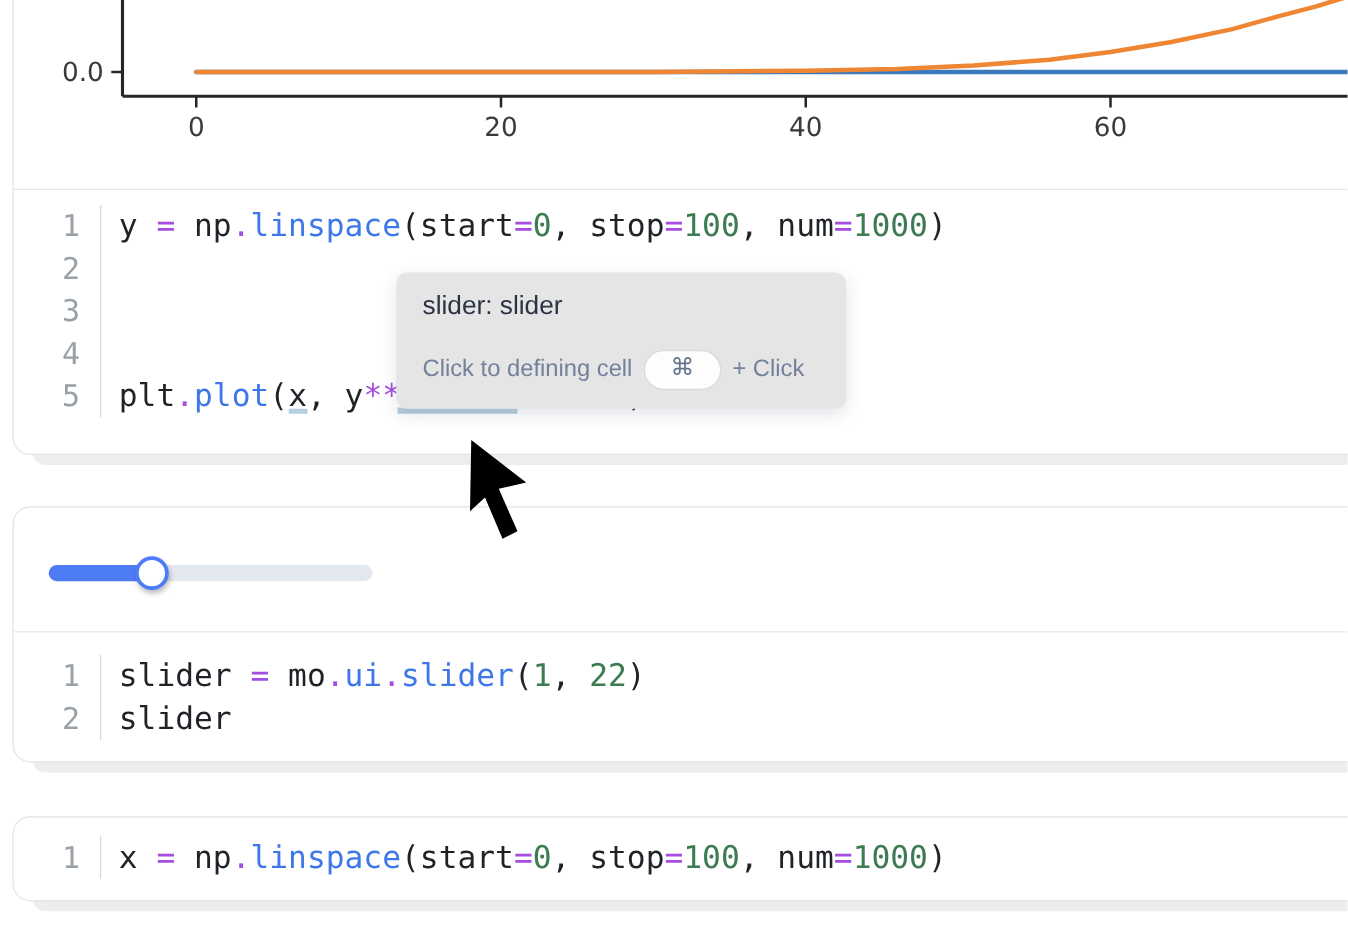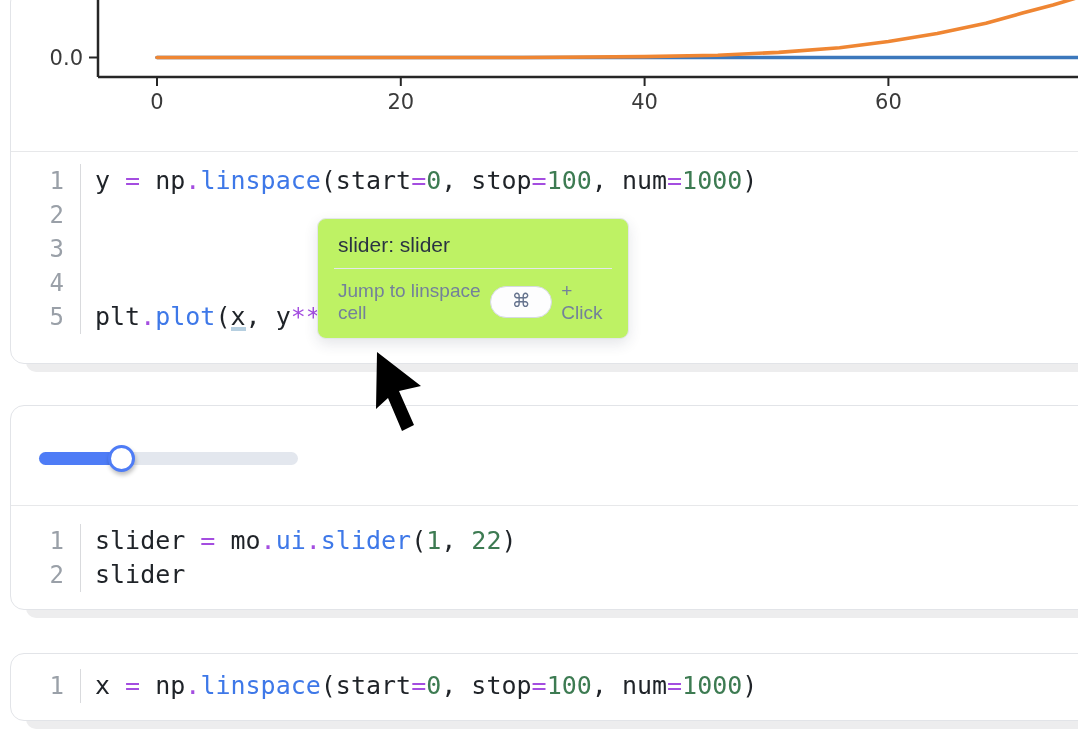--- a/index.html
+++ b/index.html
@@ -46,22 +46,22 @@
     position:absolute;left:0;top:0;height:13px;border-radius:7px;
   }
   .slider-thumb{
     position:absolute;width:27px;height:27px;border-radius:50%;
     background:#fff;box-sizing:border-box;
     box-shadow:1px 3px 4px rgba(0,0,0,0.25);
   }
 
   
   .tooltip{
-    position:absolute;left:317px;top:218px;width:312px;
-    background:#bef264;border:1px solid #e3e6ea;border-radius:9px;
+    position:absolute;left:317px;top:218px;width:360px;
+    background:#e5e5e5;border:1px solid #e3e6ea;border-radius:9px;
     box-shadow:0 5px 14px rgba(40,50,70,0.12);z-index:30;box-sizing:border-box;
   }
   .tooltip-title{
     padding:14px 20px 11px 20px;font-size:21px;color:#2a3342;
   }
   .tooltip-divider{height:1px;background:#e4e7ec;margin:0 16px;}
   .tooltip-hint{
     display:flex;align-items:center;gap:9px;
     padding:11px 20px 14px 20px;font-size:19px;color:#73819a;
   }
@@ -115,21 +115,21 @@
         <span class="ln">5</span>
         <span class="code-line"><span class="tok-def">plt</span><span class="tok-op">.</span><span class="tok-fn">plot</span><span class="tok-def">(</span><span class="tok-def u">x</span><span class="tok-def">, y</span><span class="tok-op">**</span><span class="tok-def uh">slider</span><span class="tok-op">.</span><span class="tok-fn">value</span><span class="tok-def">)</span></span>
       </div>
     </div>
 </section>
 
 <div class="tooltip">
   <div class="tooltip-title">slider: slider</div>
   <div class="tooltip-divider"></div>
   <div class="tooltip-hint">
-    <span>Jump to linspace cell</span>
+    <span>Click to defining cell</span>
     <span class="kbd-badge">
       <span>⌘</span>
     </span>
     <span>+ Click</span>
   </div>
 </div>
 
 <svg class="cursor-arrow" width="50" height="84" viewBox="-3 -1 50 84">
   <polygon points="0,0 -1,57 11,46 25,79 37,73 22,39 44,34" fill="#000"></polygon>
 </svg>

